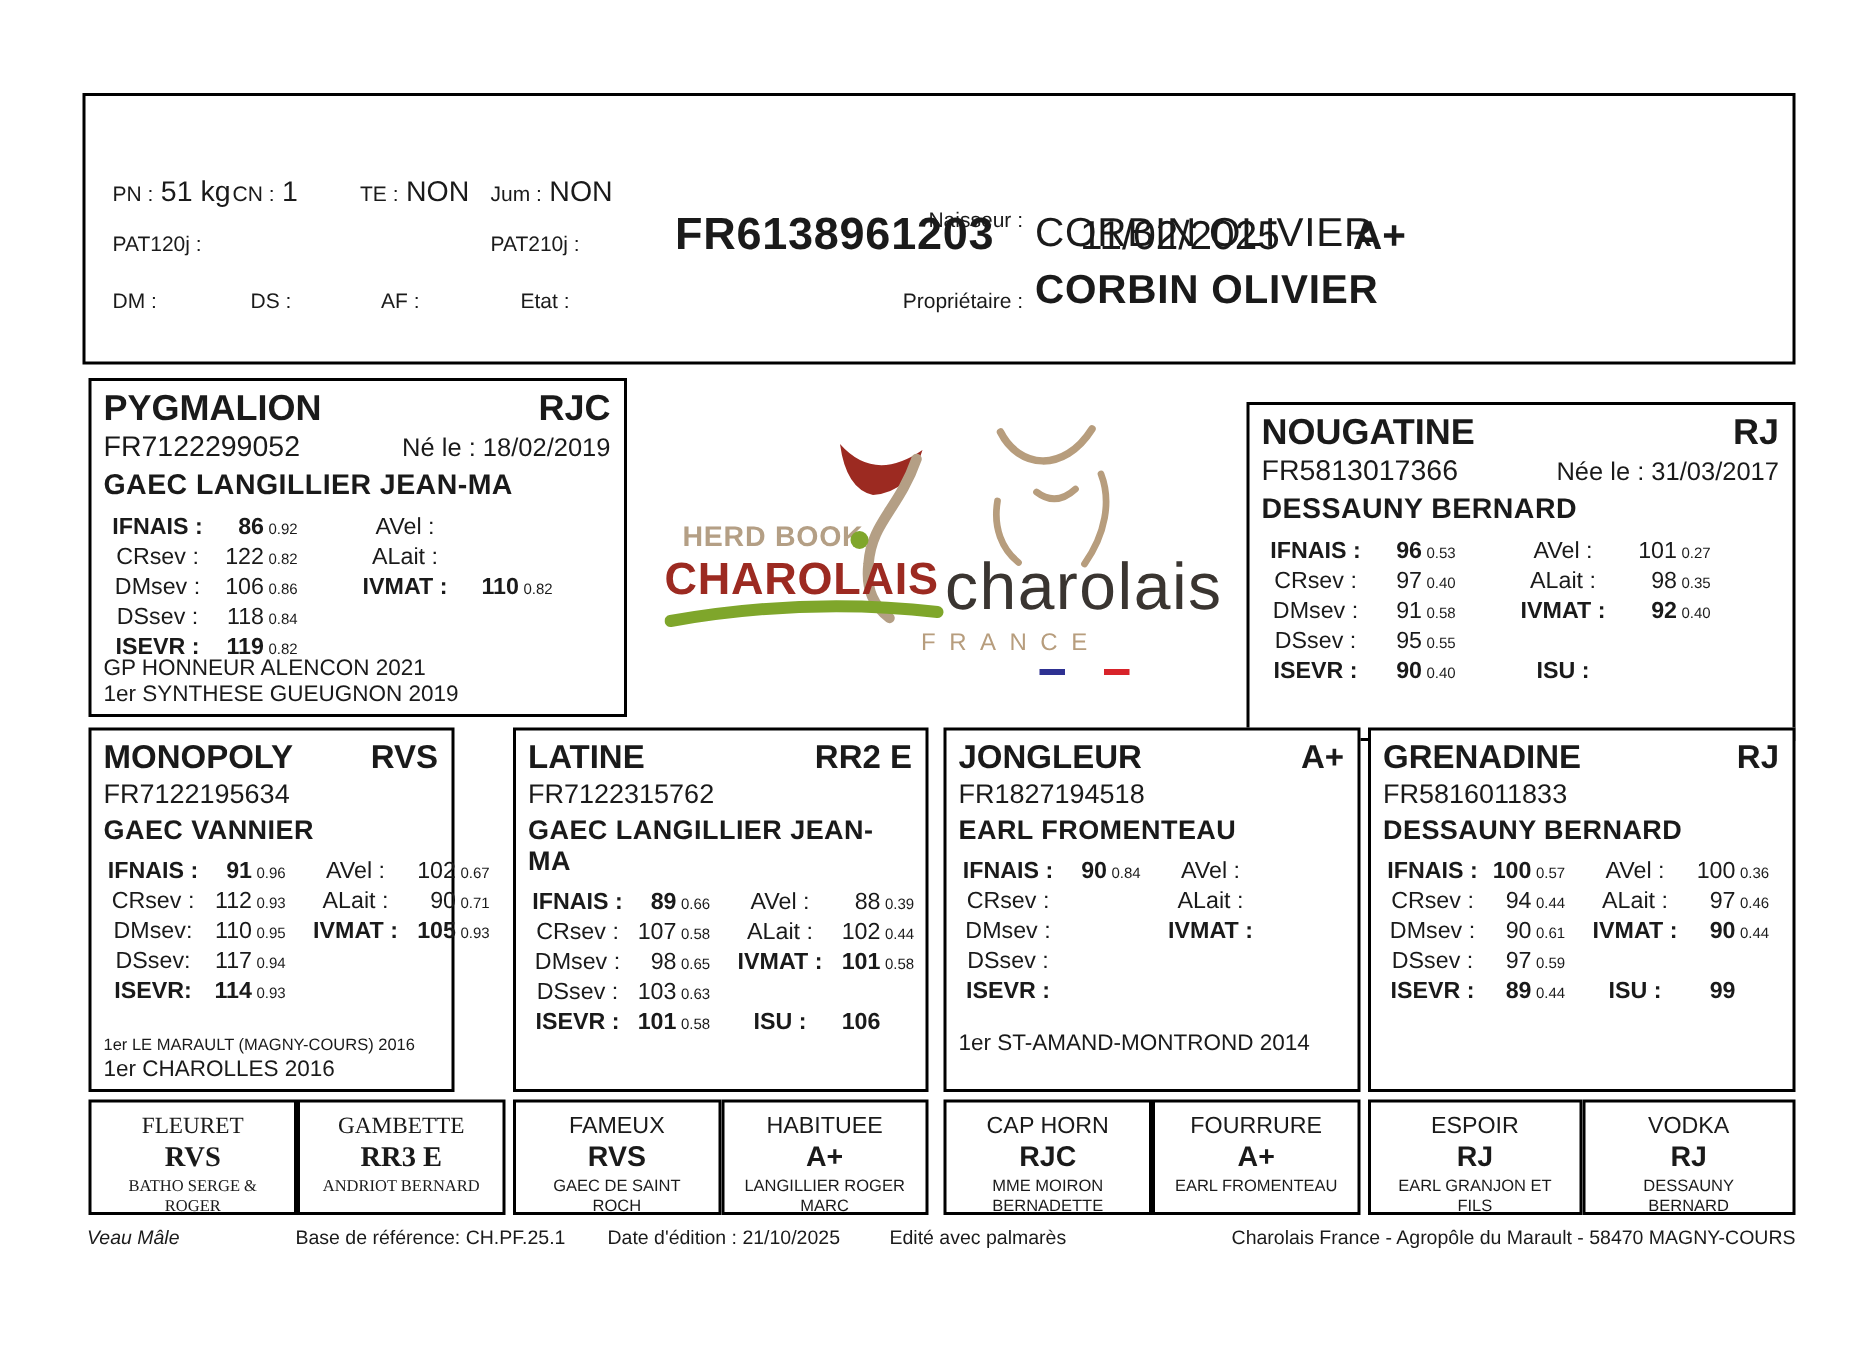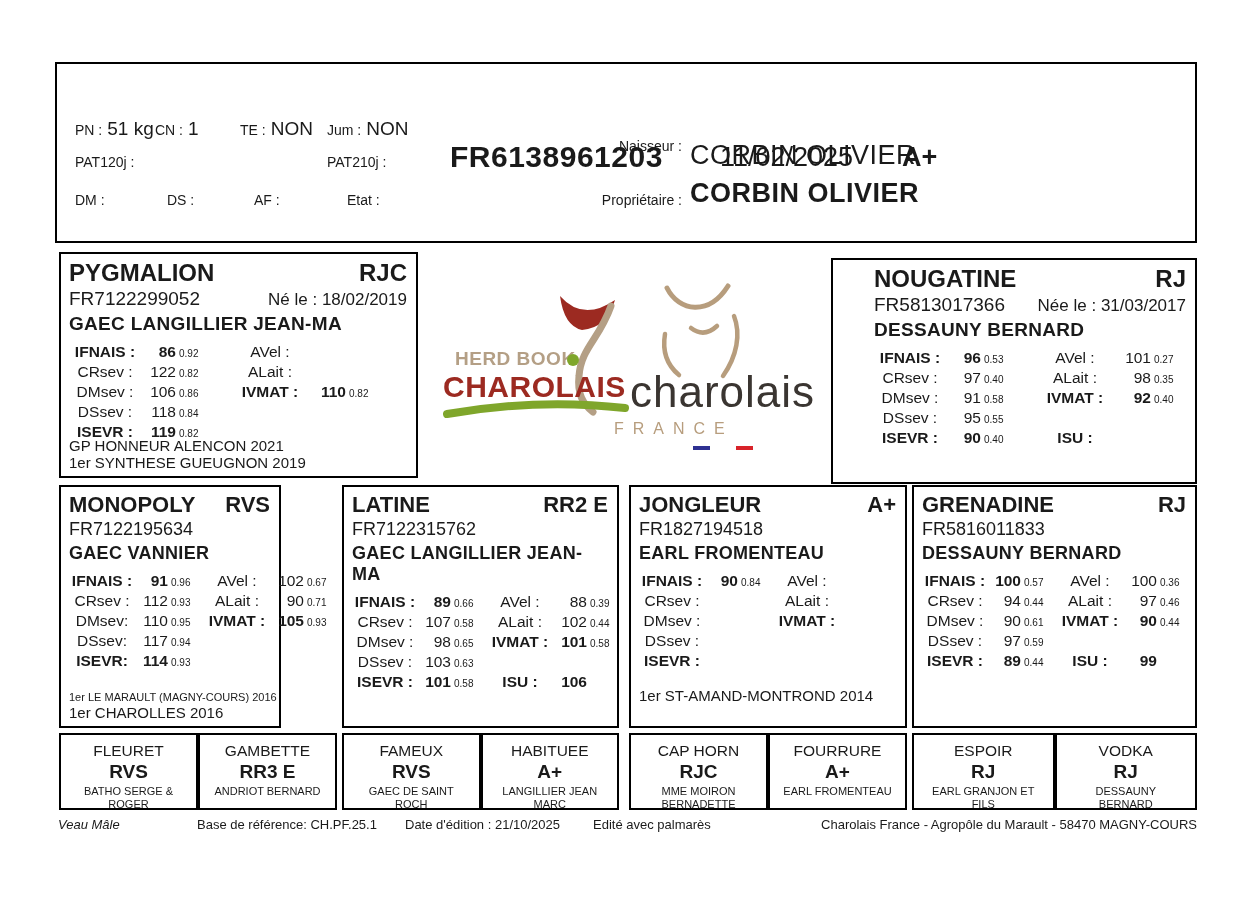--- a/index.html
+++ b/index.html
@@ -186,21 +186,21 @@
           <span class="iv b"></span>
           <span class="ic"></span>
         </div>
     </div>
     <div class="awards">
       <div>GP HONNEUR ALENCON 2021</div>
       <div>1er SYNTHESE GUEUGNON 2019</div>
     </div>
   </div>
 
-  <div class="box dambox" style="left:831px;top:258px;width:366px;height:226px;padding-left:33px;">
+  <div class="box dambox" style="left:831px;top:268px;width:366px;height:226px;">
     <div class="ptitle">
       <span>NOUGATINE</span>
       <span>RJ</span>
     </div>
     <div class="pid">
       <span class="idnum">FR5813017366</span>
       <span class="born">Née le : 31/03/2017</span>
     </div>
     <div class="pbreeder">DESSAUNY BERNARD</div>
     <div class="idx">
@@ -240,21 +240,21 @@
           <span class="il b">ISEVR :</span>
           <span class="iv b">90</span>
           <span class="ic">0.40</span>
           <span class="il b">ISU :</span>
           <span class="iv b"></span>
           <span class="ic"></span>
         </div>
     </div>
   </div>
 
-  <div class="box gpbox" style="left:59px;top:485px;width:222px;height:243px;">
+  <div class="box gpbox" style="left:59px;top:485px;width:244px;height:243px;">
     <div class="ptitle">
       <span>MONOPOLY</span>
       <span>RVS</span>
     </div>
     <div class="pid">
         <span class="idnum">FR7122195634</span>
       </div>
     <div class="pbreeder">GAEC VANNIER</div>
     <div class="idx">
       <div class="irow">
@@ -460,21 +460,21 @@
           <span class="il b">ISEVR :</span>
           <span class="iv b">89</span>
           <span class="ic">0.44</span>
           <span class="il b">ISU :</span>
           <span class="iv b">99</span>
           <span class="ic"></span>
         </div>
     </div>
   </div>
 
-  <div class="gpair" style="left:59px;width:278px;">
+  <div class="gpair" style="left:59px;width:278px;font-family:Liberation Serif, serif;">
     <div class="gbox">
       <div class="gname">FLEURET</div>
       <div class="gqual">RVS</div>
       <div class="gbreed">BATHO SERGE &amp;
 ROGER</div>
     </div>
     <div class="gbox">
       <div class="gname">GAMBETTE</div>
       <div class="gqual">RR3 E</div>
       <div class="gbreed">ANDRIOT BERNARD</div>
@@ -483,21 +483,21 @@
   <div class="gpair" style="left:342px;width:277px;">
     <div class="gbox">
       <div class="gname">FAMEUX</div>
       <div class="gqual">RVS</div>
       <div class="gbreed">GAEC DE SAINT
 ROCH</div>
     </div>
     <div class="gbox">
       <div class="gname">HABITUEE</div>
       <div class="gqual">A+</div>
-      <div class="gbreed">LANGILLIER JEAN
+      <div class="gbreed">LANGILLIER ROGER
 MARC</div>
     </div>
   </div>
   <div class="gpair" style="left:629px;width:278px;">
     <div class="gbox">
       <div class="gname">CAP HORN</div>
       <div class="gqual">RJC</div>
       <div class="gbreed">MME MOIRON
 BERNADETTE</div>
     </div>

